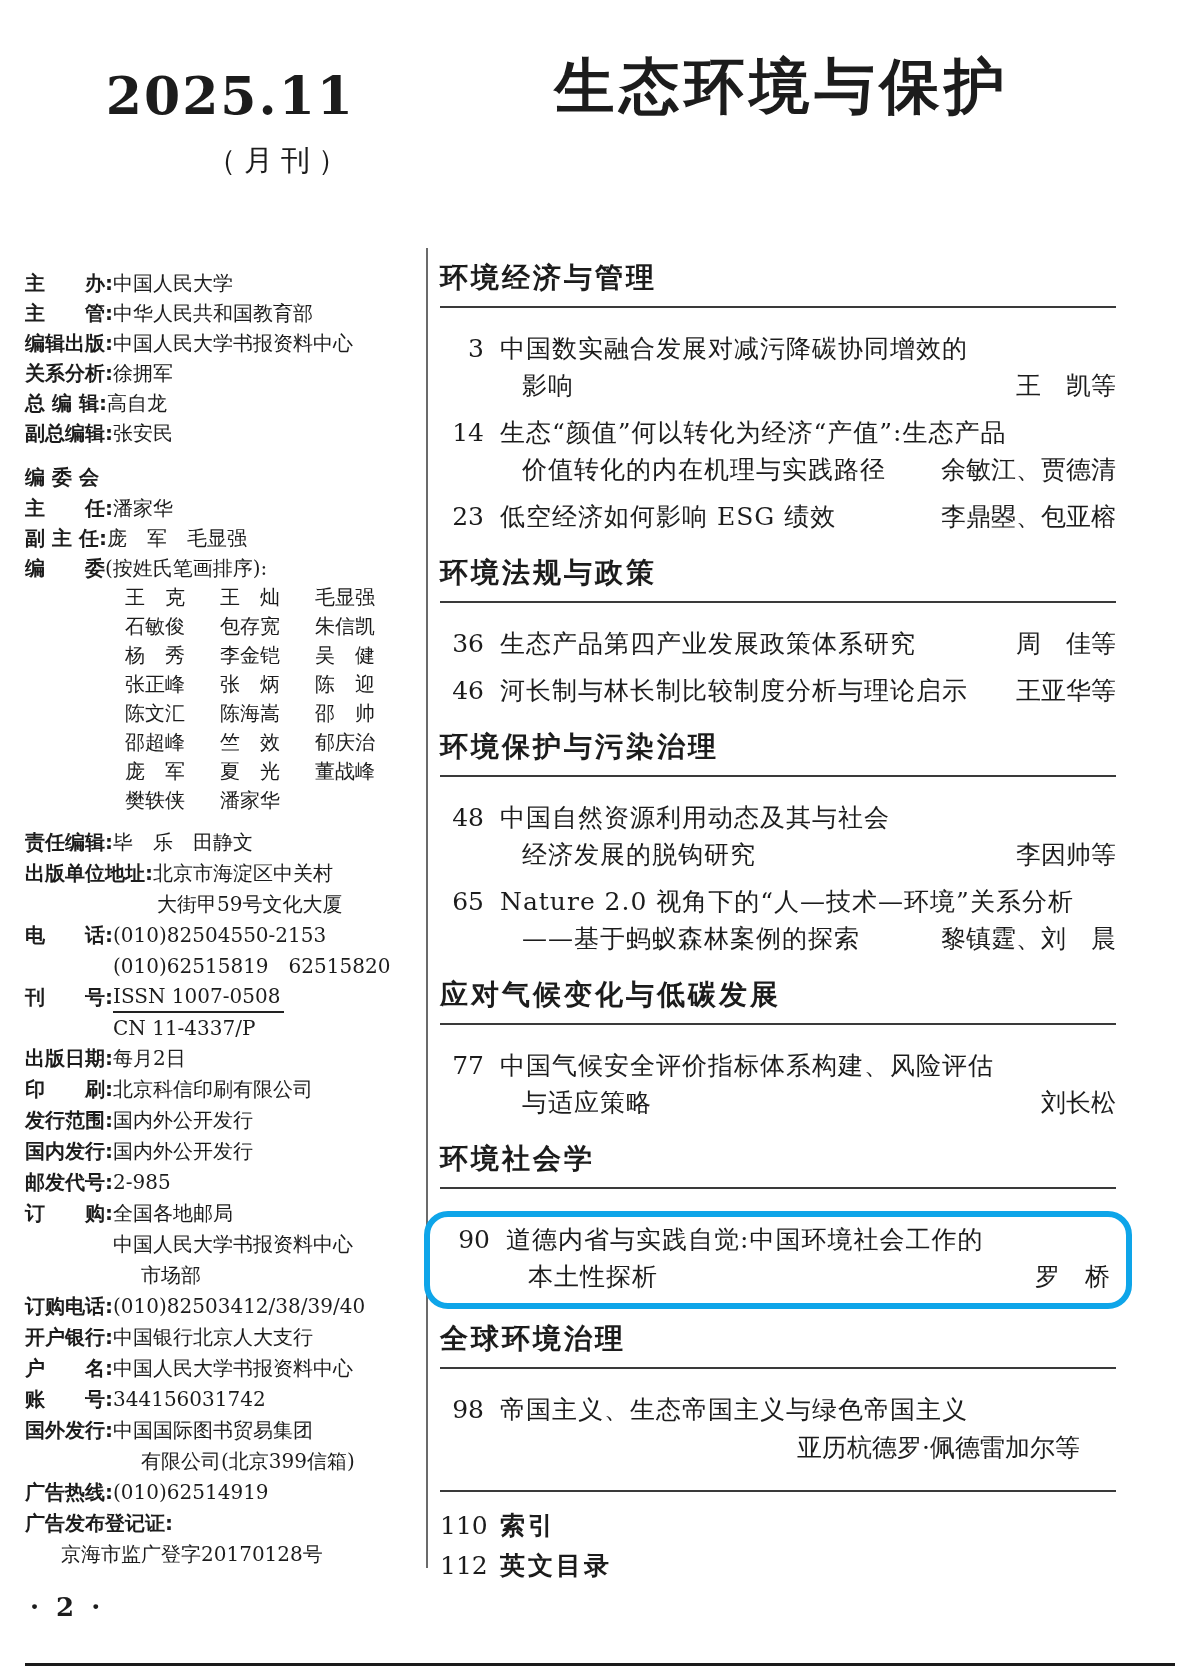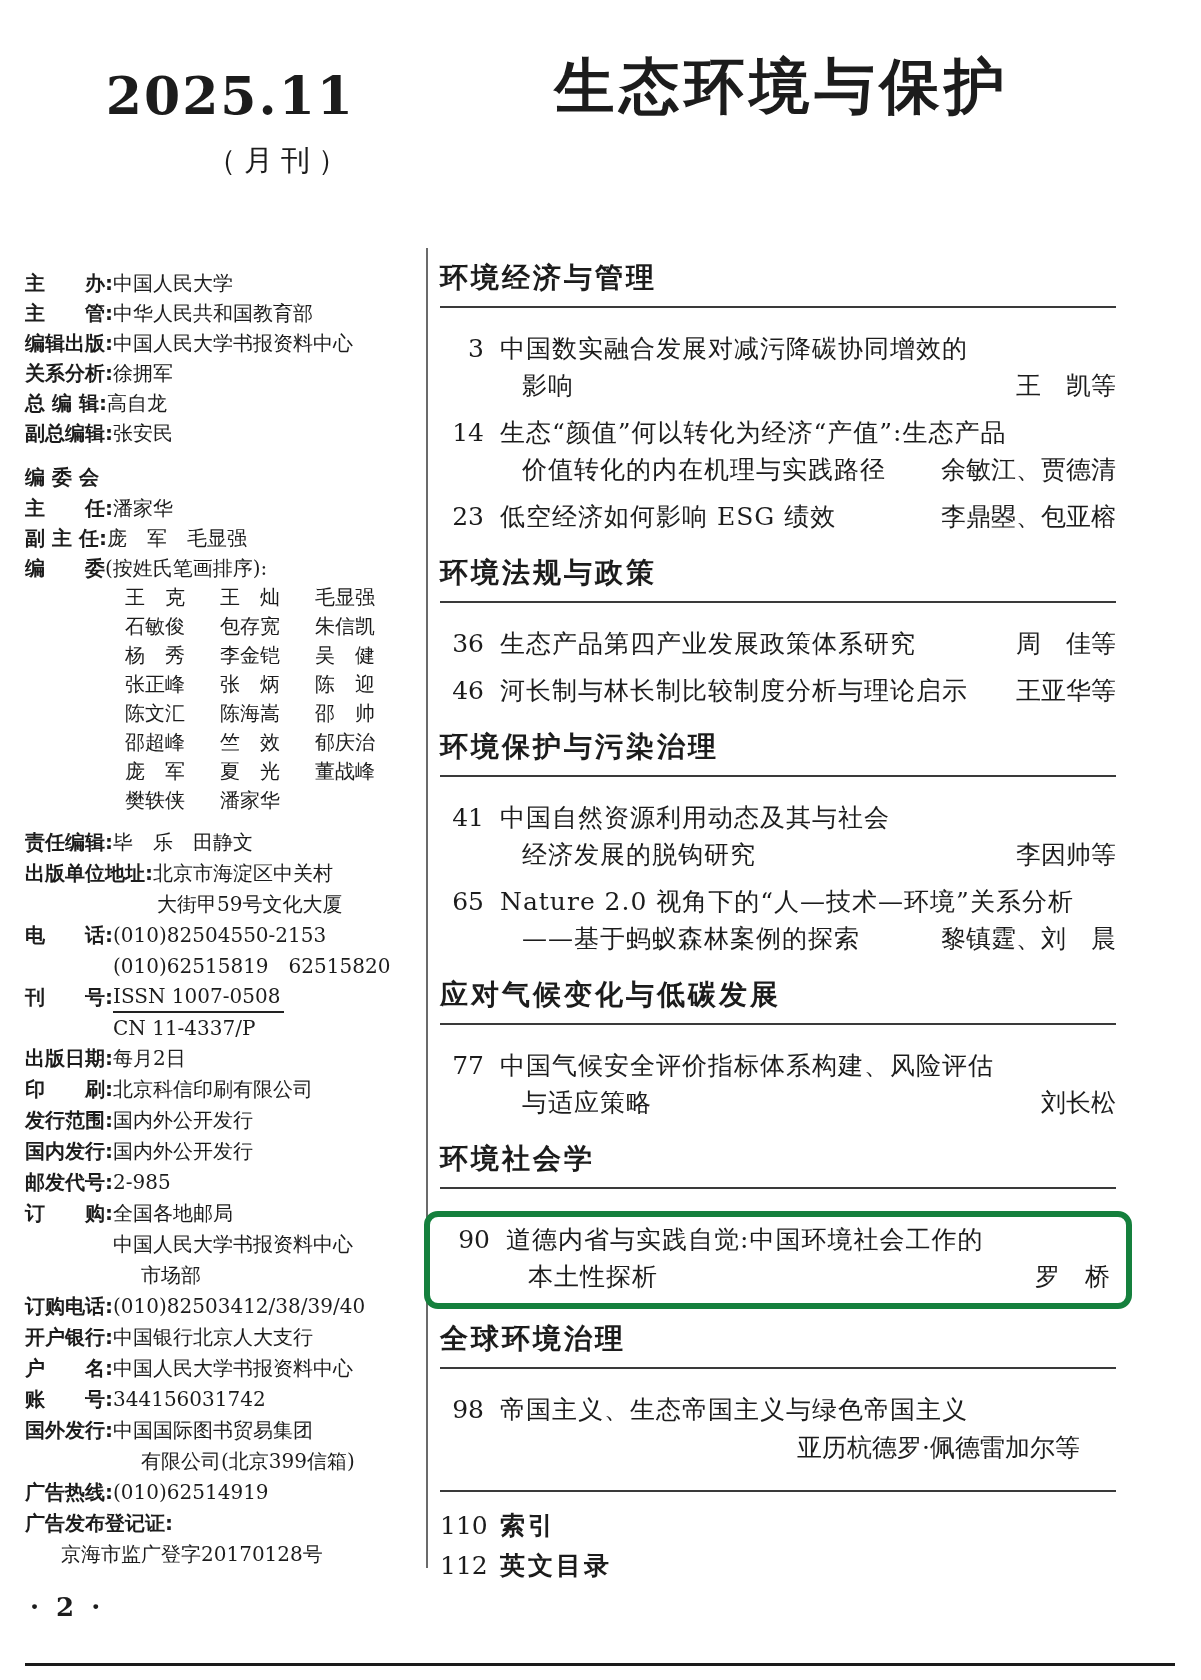--- a/index.html
+++ b/index.html
@@ -46,21 +46,21 @@
   }
   .sec-head.first{margin-top:0}
   .sec-rule{border:none;border-top:2px solid #3a3a3a;margin:8px 0 22px 0}
   .toc-item{margin-bottom:10px}
   .tl{display:flex;line-height:37px;align-items:baseline}
   .pg{flex:none;width:44px;text-align:right;margin-right:16px}
   .tt{flex:1;white-space:nowrap;letter-spacing:1px}
   .cont{padding-left:22px}
   .au{flex:none;white-space:pre;padding-left:10px}
   .au-line{text-align:right;padding-right:36px;line-height:40px;white-space:pre}
-  .hl-box{border:6px solid #15803d;border-radius:14px;margin:0 -16px 10px -16px;padding:4px 16px 8px 16px}
+  .hl-box{border:6px solid #0ea5e9;border-radius:24px;margin:0 -16px 10px -16px;padding:4px 16px 8px 16px}
   .end-rule{border:none;border-top:2px solid #3a3a3a;margin:22px 0 14px 0}
   .end-item{display:flex;line-height:40px;align-items:center}
   .end-item .el{font-family:"DejaVu Sans","Liberation Sans",sans-serif;font-weight:bold;letter-spacing:3px}
 </style>
 </head>
 <body>
 
 <div class="issue">
   <div class="issue-num">2025.11</div>
   <div class="issue-freq">（月刊）</div>
@@ -262,21 +262,21 @@
       <span class="pg">46</span>
       <span class="tt">河长制与林长制比较制度分析与理论启示</span>
       <span class="au">王亚华等</span>
     </div>
   </div>
 
   <div class="sec-head">环境保护与污染治理</div>
   <hr class="sec-rule">
   <div class="toc-item">
     <div class="tl">
-      <span class="pg">41</span>
+      <span class="pg">48</span>
       <span class="tt">中国自然资源利用动态及其与社会</span>
     </div>
     <div class="tl">
       <span class="pg"></span>
       <span class="tt cont">经济发展的脱钩研究</span>
       <span class="au">李因帅等</span>
     </div>
   </div>
   <div class="toc-item">
     <div class="tl">

